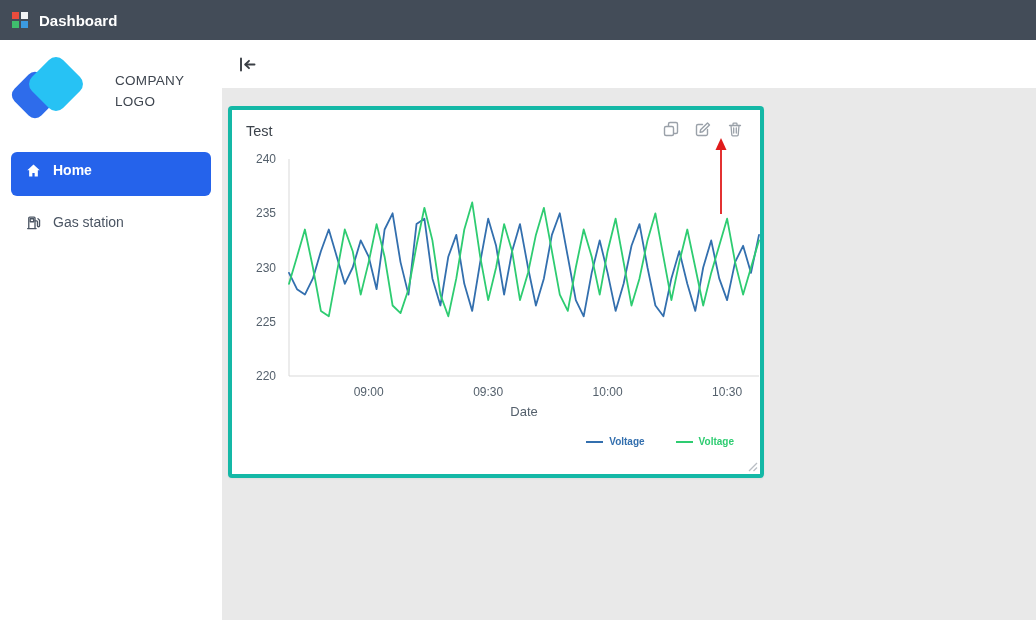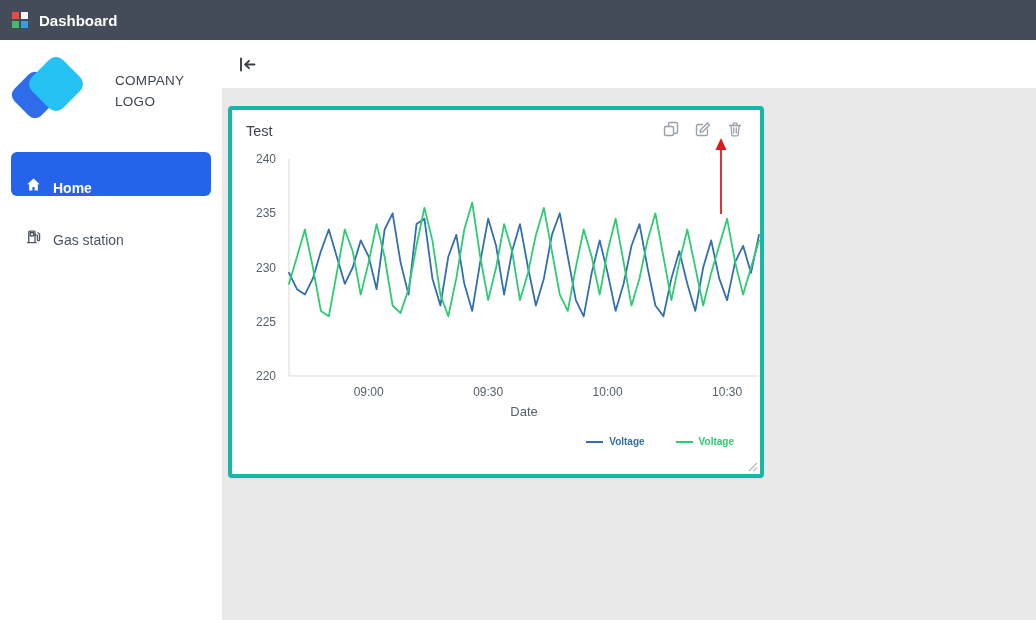--- a/index.html
+++ b/index.html
@@ -27,22 +27,22 @@
 
   
   .sidebar { position:absolute; top:40px; left:0; width:222px; height:580px; background:#fff; }
   .logo-block { display:flex; align-items:center; gap:21px; padding:12px 8px 14px 8px; }
   .logo-shape { position:relative; width:86px; height:78px; flex:none; }
   .logo-back  { position:absolute; left:8px;  top:24px; width:38px; height:38px;
                 background:#2e6ceb; border-radius:9px; transform:rotate(45deg); }
   .logo-front { position:absolute; left:26px; top:10px; width:44px; height:44px;
                 background:#27c2f4; border-radius:10px; transform:rotate(45deg); }
   .logo-text { font-size:13.5px; color:#3f4650; line-height:21px; letter-spacing:.3px; }
-  .nav-item { display:flex; align-items:flex-end; gap:11px; margin:8px 11px;
-    padding:0 14px; height:44px; border-radius:6px; font-size:14px;
+  .nav-item { display:flex; align-items:flex-start; gap:11px; margin:8px 11px;
+    padding:10px 14px; height:44px; border-radius:6px; font-size:14px;
     color:#4b5563; cursor:pointer; }
   .nav-item.active { background:#2563eb; color:#fff; font-weight:bold; }
   .nav-item svg { flex:none; }
 
   
   .main { position:absolute; left:222px; top:40px; width:814px; height:580px; }
   .toolbar { height:48px; background:#fff; display:flex; align-items:center;
     gap:14px; padding:0 14px; }
   .collapse-btn { background:none; border:none; padding:2px; cursor:pointer; line-height:0; }
   .save-btn { height:31px; padding:0 14px; background:#fff; border:1px solid #c9ced4;

